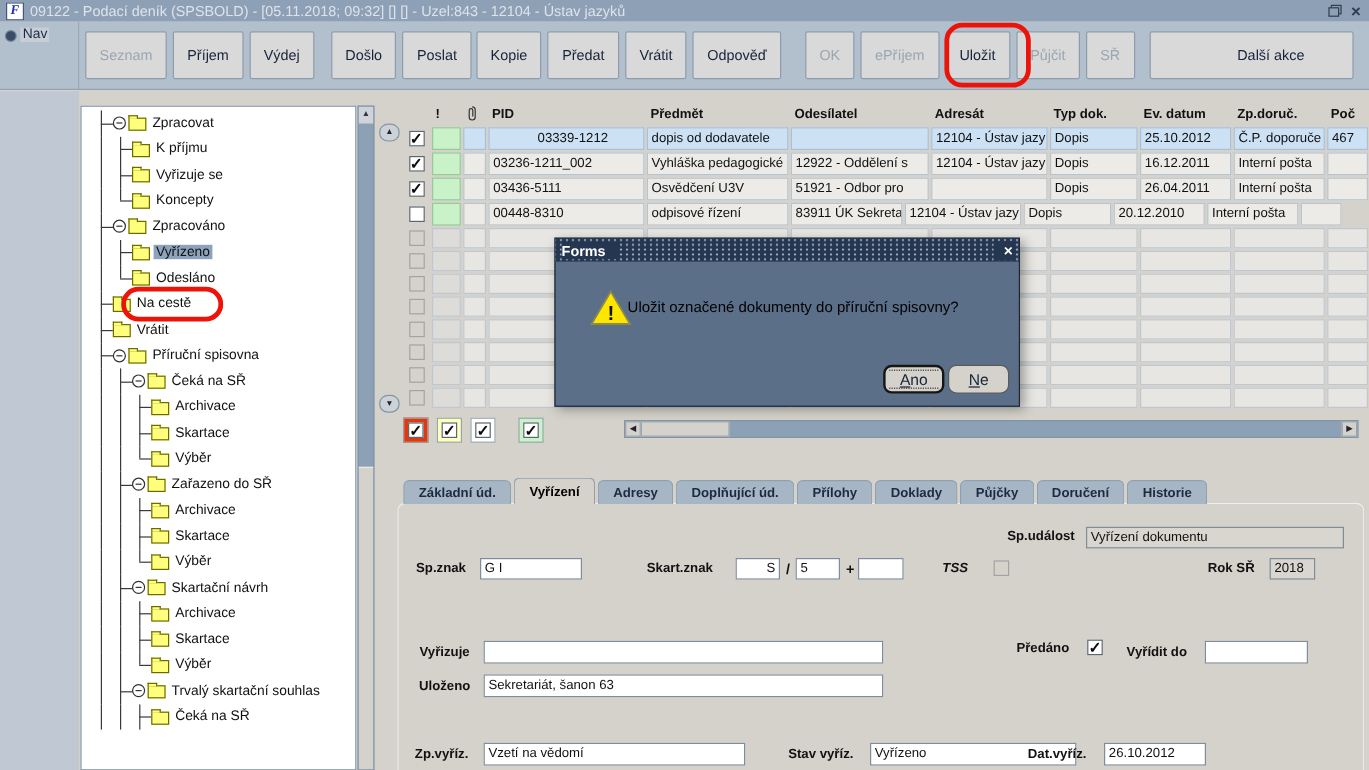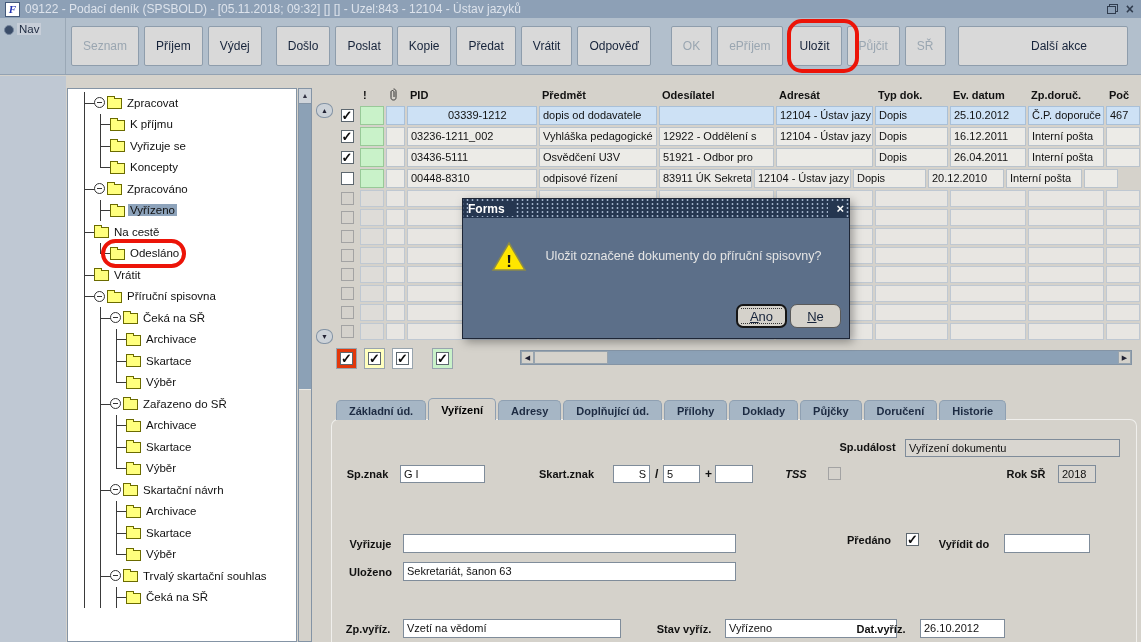--- a/index.html
+++ b/index.html
@@ -116,21 +116,21 @@
 
   
   .dialog{position:absolute;left:462px;top:198px;width:388px;height:141px;background:#5c6f89;
     border:1px solid #1e2636;box-shadow:3px 3px 9px rgba(0,0,0,.35);z-index:40;box-sizing:border-box;}
   .dtitle{height:19px;background-color:#253650;background-image:radial-gradient(#9fb0c8 0.8px,transparent 1.3px);
     background-size:5px 4px;background-position:2px 7px;display:flex;align-items:center;padding:0 5px;}
   .dtitle .t{font-weight:bold;font-size:12px;color:#fff;background:#253650;padding-right:10px;}
   .dclose{margin-left:auto;color:#fff;font-size:13px;font-weight:bold;background:#253650;padding-left:8px;line-height:16px;}
   .dclose::before{content:"×";}
   .dicon{position:absolute;left:28px;top:42px;}
-  .dmsg{position:absolute;left:60px;top:50px;right:5px;color:#e5e5e5;font-size:12.5px;text-align:center;}
+  .dmsg{position:absolute;left:60px;top:50px;right:5px;color:#000000;font-size:12.5px;}
   .dbtns{position:absolute;right:8px;bottom:10px;display:flex;gap:3px;}
   .dbtn{width:51px;height:24px;background:#d5d2cb;border:1px solid #5a5a5a;border-radius:7px;
     display:flex;align-items:center;justify-content:center;color:#16233a;font-size:13px;position:relative;box-sizing:border-box;}
   .dbtn.dflt{border:2px solid #161616;}
   .dbtn.dflt::before{content:"";position:absolute;left:3px;right:3px;top:2px;border-top:1px dotted #333;}
   .dbtn.dflt::after{content:"";position:absolute;left:3px;right:3px;bottom:2px;border-bottom:1px dotted #333;}
   .mn{display:block;}
   .mn::first-letter{text-decoration:underline;}
 
   
@@ -211,29 +211,29 @@
         <span class="folder"></span>
         <span class="tlabel">Zpracováno</span>
       </div>
       <div class="titem">
         <span class="guide on"></span>
         <span class="elbow"></span>
         <span class="folder"></span>
         <span class="tlabel sel">Vyřízeno</span>
       </div>
       <div class="titem">
+        <span class="guide on"></span>
+        <span class="elbow last"></span>
+        <span class="folder"></span>
+        <span class="tlabel">Odesláno</span>
+      </div>
+      <div class="titem">
         <span class="elbow"></span>
         <span class="folder"></span>
         <span class="tlabel">Na cestě</span>
-      </div>
-      <div class="titem">
-        <span class="guide on"></span>
-        <span class="elbow last"></span>
-        <span class="folder"></span>
-        <span class="tlabel">Odesláno</span>
       </div>
       <div class="titem">
         <span class="elbow"></span>
         <span class="folder"></span>
         <span class="tlabel">Vrátit</span>
       </div>
       <div class="titem">
         <span class="elbow"></span>
         <span class="expander">
           <i></i>

